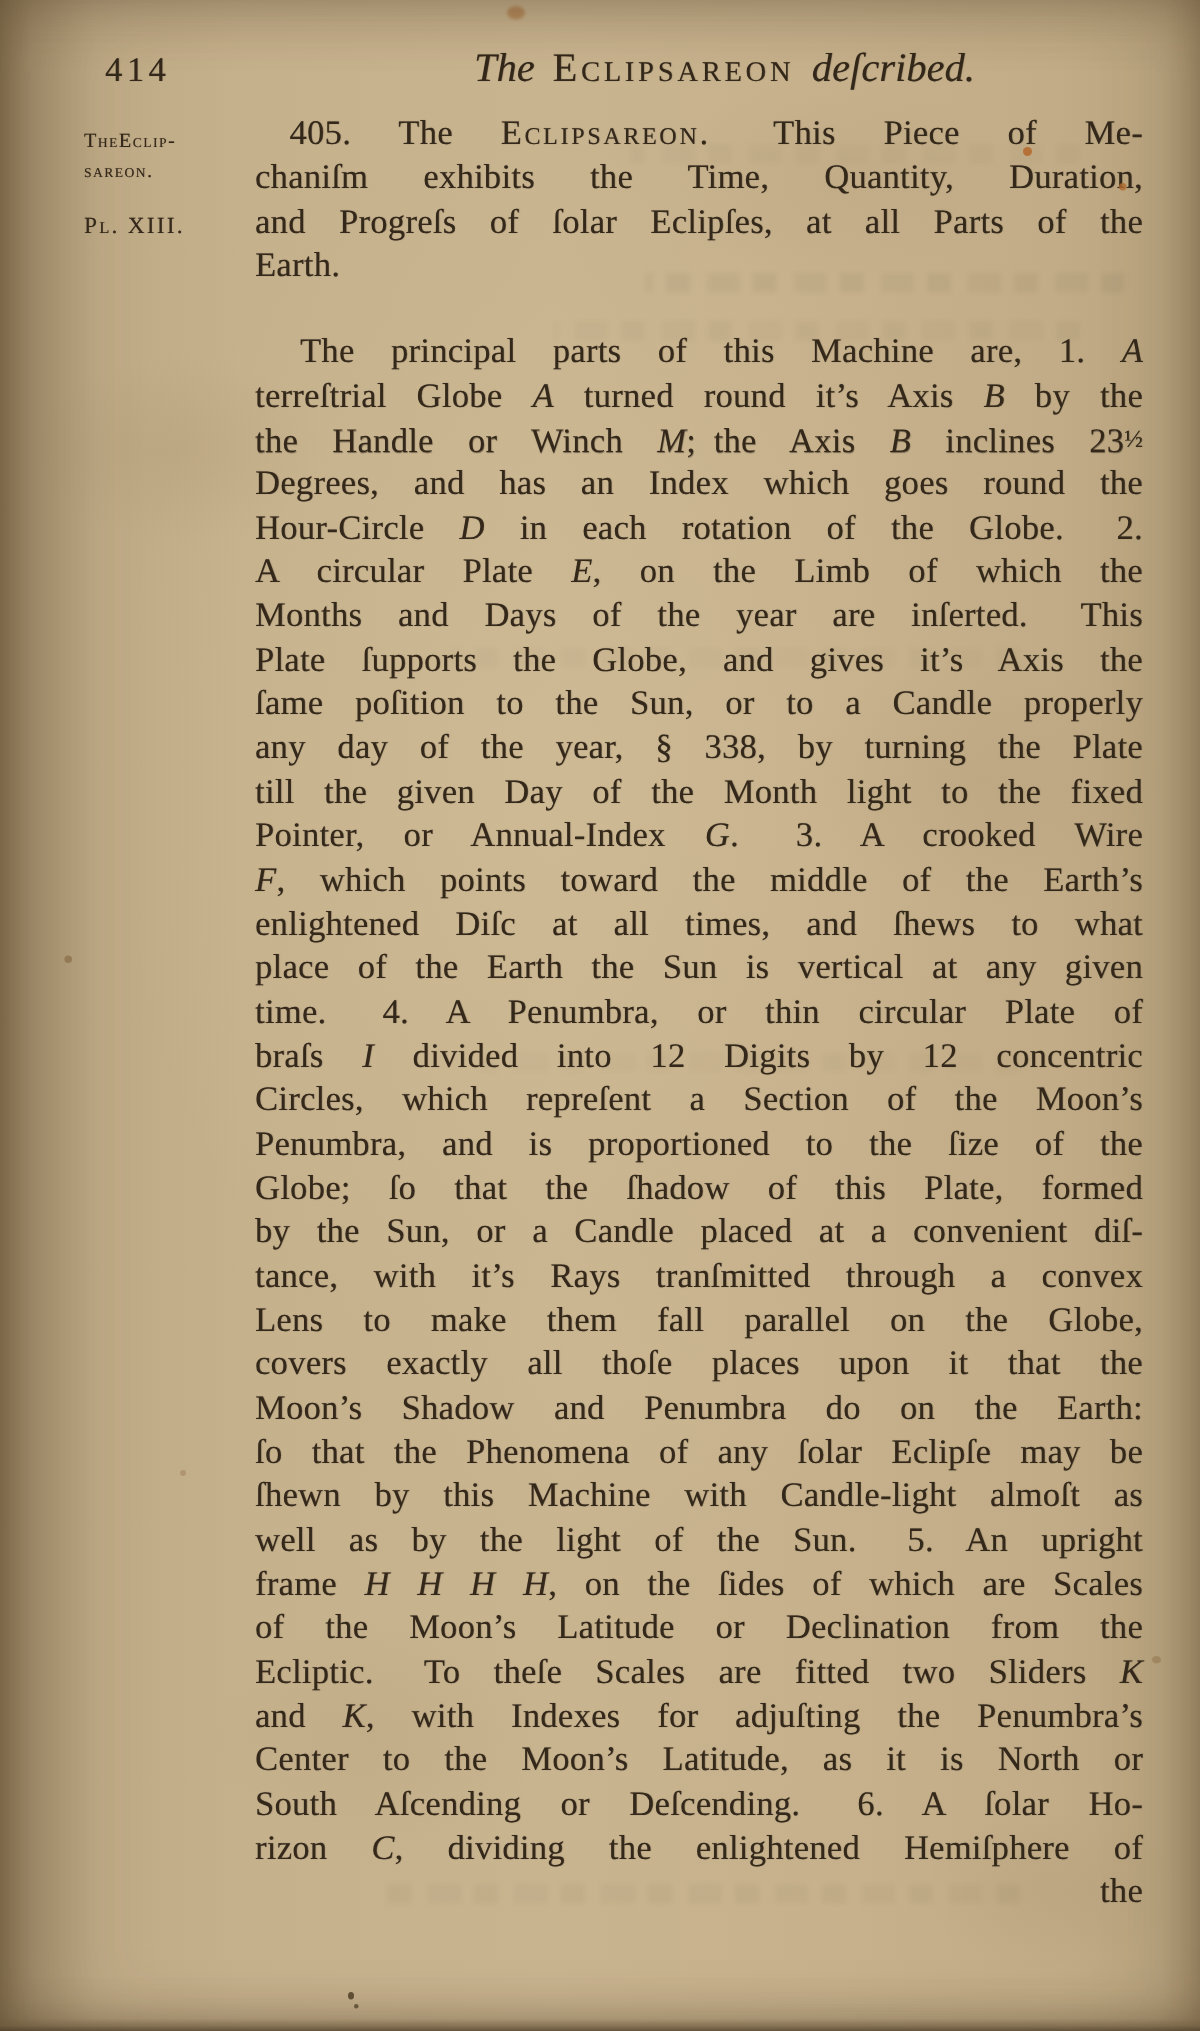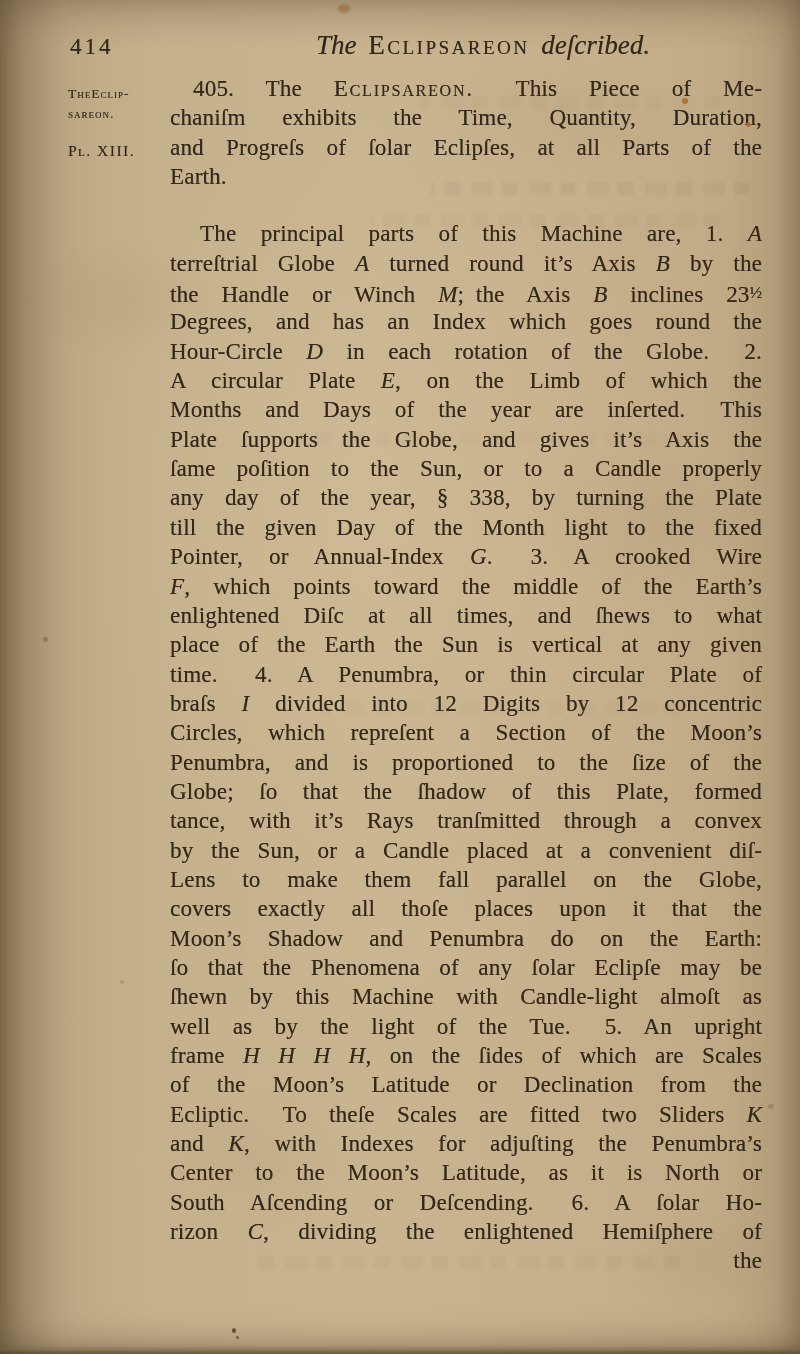--- a/index.html
+++ b/index.html
@@ -45,21 +45,21 @@
     text-shadow: 0.3px 0.3px 0.6px rgba(51,40,26,0.55);
   }
   .running-title {
     position: absolute; left: 180px; top: 0; width: 606px; text-align: center;
     font-size: 27px; text-shadow: 0.3px 0.3px 0.6px rgba(51,40,26,0.55);
   }
   .rt-pre, .rt-post { font-style: italic; }
   .rt-main { font-variant: small-caps; letter-spacing: 2.5px; padding: 0 5px; }
 
   
-  .margin-notes { position: absolute; left: 68px; top: 84px; width: 104px; }
+  .margin-notes { position: absolute; left: 56px; top: 84px; width: 104px; }
   .margin-note { line-height: 20px; font-size: 13.5px; font-variant: small-caps;
     letter-spacing: 1px; text-shadow: 0.2px 0.2px 0.5px rgba(51,40,26,0.5); }
   .margin-note.plate { margin-top: 17px; font-size: 15.5px; letter-spacing: 1.5px; }
 
   
   .text-block {
     position: absolute; left: 170px; top: 74px; width: 592px;
     font-size: 23px; word-spacing: 1.5px; letter-spacing: 0.2px;
     text-shadow: 0.3px 0.3px 0.6px rgba(51,40,26,0.55);
   }
@@ -150,28 +150,28 @@
         <div class="tline"><span>till the given Day of the Month light to the fixed</span></div>
         <div class="tline"><span>Pointer, or Annual-Index </span><span class="it">G</span><span>.  3. A crooked Wire</span></div>
         <div class="tline"><span class="it">F</span><span>, which points toward the middle of the Earth’s</span></div>
         <div class="tline"><span>enlightened Diſc at all times, and ſhews to what</span></div>
         <div class="tline"><span>place of the Earth the Sun is vertical at any given</span></div>
         <div class="tline"><span>time.  4. A Penumbra, or thin circular Plate of</span></div>
         <div class="tline"><span>braſs </span><span class="it">I</span><span> divided into 12 Digits by 12 concentric</span></div>
         <div class="tline"><span>Circles, which repreſent a Section of the Moon’s</span></div>
         <div class="tline"><span>Penumbra, and is proportioned to the ſize of the</span></div>
         <div class="tline"><span>Globe; ſo that the ſhadow of this Plate, formed</span></div>
+        <div class="tline"><span>by the Sun, or a Candle placed at a convenient diſ-</span></div>
         <div class="tline"><span>tance, with it’s Rays tranſmitted through a convex</span></div>
-        <div class="tline"><span>by the Sun, or a Candle placed at a convenient diſ-</span></div>
         <div class="tline"><span>Lens to make them fall parallel on the Globe,</span></div>
         <div class="tline"><span>covers exactly all thoſe places upon it that the</span></div>
         <div class="tline"><span>Moon’s Shadow and Penumbra do on the Earth:</span></div>
         <div class="tline"><span>ſo that the Phenomena of any ſolar Eclipſe may be</span></div>
         <div class="tline"><span>ſhewn by this Machine with Candle-light almoſt as</span></div>
-        <div class="tline"><span>well as by the light of the Tue.  5. An upright</span></div>
+        <div class="tline"><span>well as by the light of the Sun.  5. An upright</span></div>
         <div class="tline"><span>frame </span><span class="it">H H H H</span><span>, on the ſides of which are Scales</span></div>
         <div class="tline"><span>of the Moon’s Latitude or Declination from the</span></div>
         <div class="tline"><span>Ecliptic.  To theſe Scales are fitted two Sliders </span><span class="it">K</span></div>
         <div class="tline"><span>and </span><span class="it">K</span><span>, with Indexes for adjuſting the Penumbra’s</span></div>
         <div class="tline"><span>Center to the Moon’s Latitude, as it is North or</span></div>
         <div class="tline"><span>South Aſcending or Deſcending.  6. A ſolar Ho-</span></div>
         <div class="tline"><span>rizon </span><span class="it">C</span><span>, dividing the enlightened Hemiſphere of</span></div>
       </div>
     <div class="catchword">the</div>
   </div>

